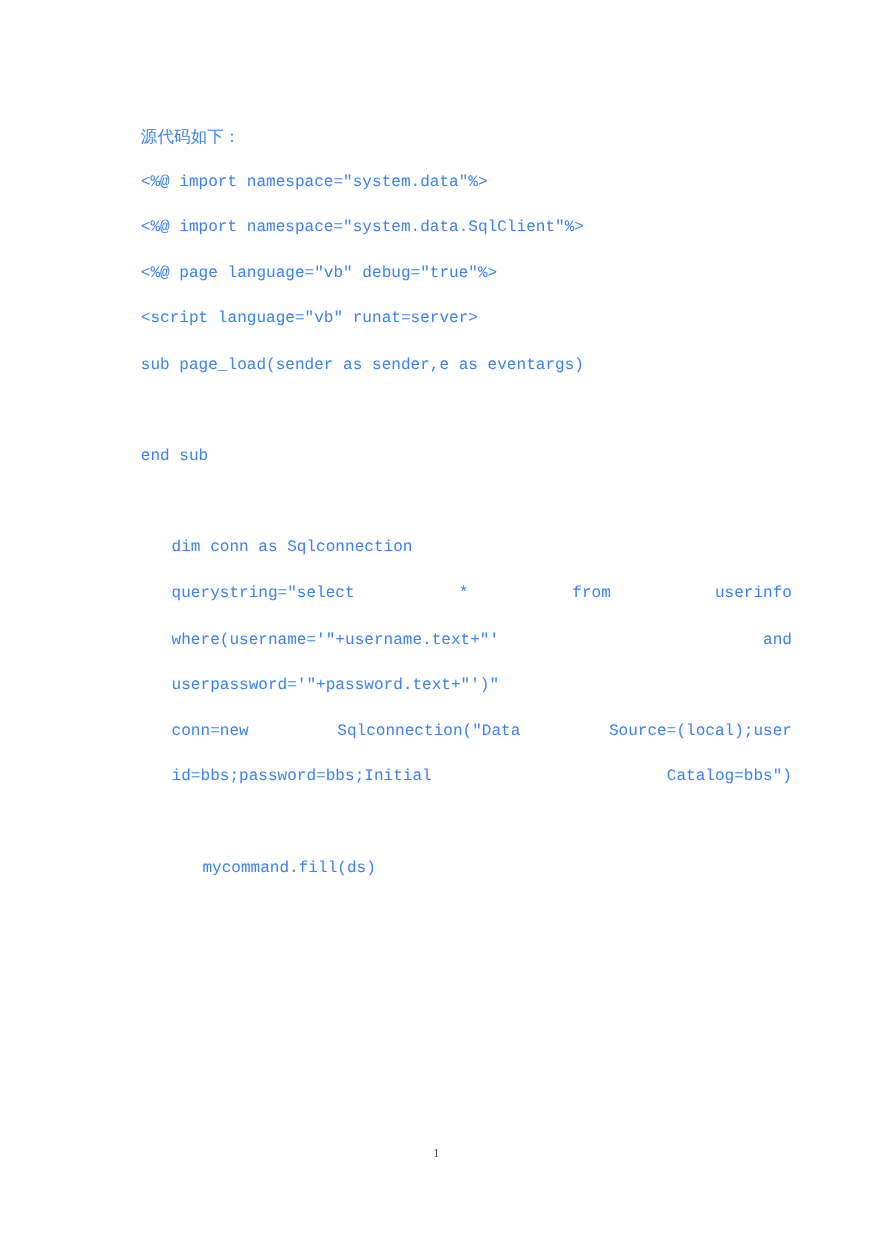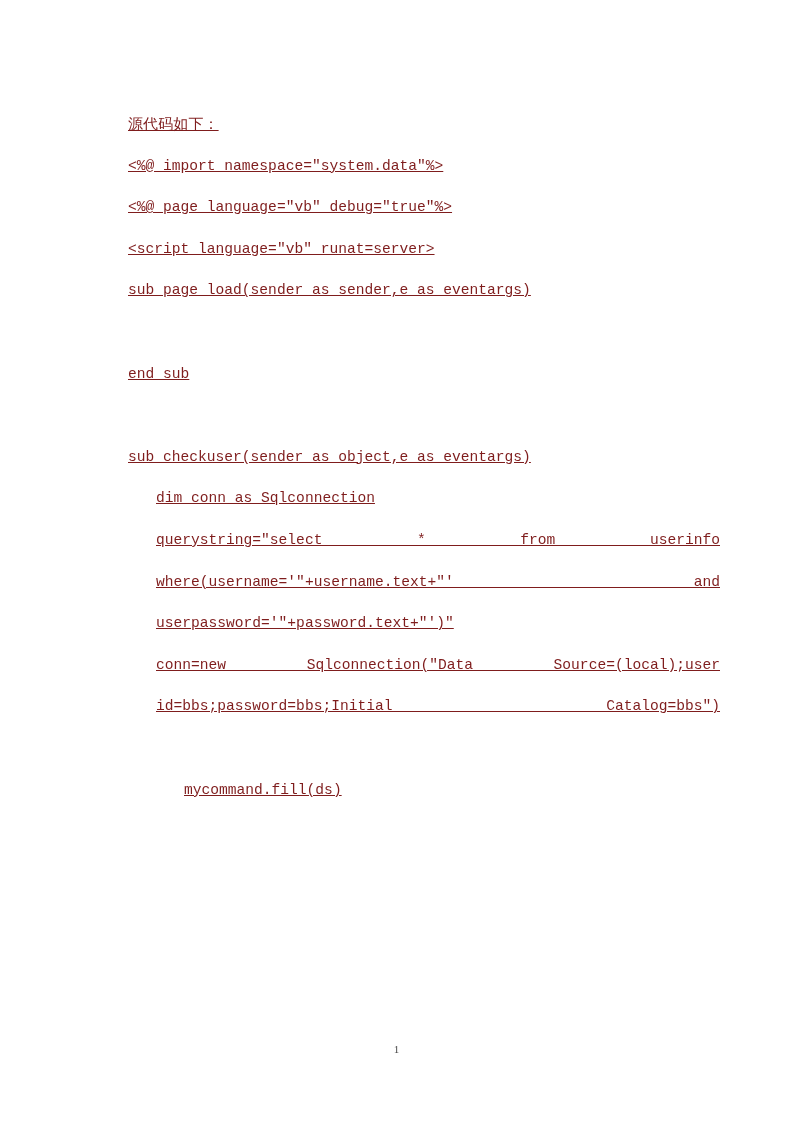--- a/index.html
+++ b/index.html
@@ -32,23 +32,22 @@
   }
   
   .p {
     margin: 0;
     padding: 0;
     font-size: 15.5px;
     line-height: 41.6px;
     text-align: justify;
     text-justify: inter-word;
     white-space: normal;
-    color: #7f1d1d;
+    color: #3b82f6;
     letter-spacing: 0.1px;
-    text-decoration: underline;
   }
   
   .code {
     font-family: "Liberation Mono", "DejaVu Sans Mono", monospace;
     font-size: 14.6px;
     letter-spacing: 0px;
   }
   .heading {
     font-family: "DejaVu Sans", "Liberation Sans", sans-serif;
     font-size: 15px;
@@ -80,27 +79,27 @@
 </style>
 </head>
 <body>
 
 <div class="page">
 
   <div class="content">
     <p class="p heading">源代码如下：</p>
     <div id="code-lines">
         <p class="p code just-normal">&lt;%@ import namespace="system.data"%&gt;</p>
+        <p class="p code just-normal">&lt;%@ import namespace="system.data.SqlClient"%&gt;</p>
         <p class="p code just-normal">&lt;%@ page language="vb" debug="true"%&gt;</p>
         <p class="p code just-normal">&lt;script language="vb" runat=server&gt;</p>
         <p class="p code just-normal">sub page_load(sender as sender,e as eventargs)</p>
         <div class="blank"></div>
         <p class="p code just-normal">end sub</p>
         <div class="blank"></div>
-        <p class="p code just-normal">sub checkuser(sender as object,e as eventargs)</p>
         <p class="p code ind1">dim conn as Sqlconnection</p>
         <p class="p code ind1 just-all">querystring="select * from userinfo where(username='"+username.text+"' and userpassword='"+password.text+"')"</p>
         <p class="p code ind1 just-all">conn=new Sqlconnection("Data Source=(local);user id=bbs;password=bbs;Initial Catalog=bbs")</p>
         <div class="blank"></div>
         <p class="p code ind2">mycommand.fill(ds)</p>
       </div>
   </div>
 
   <div class="pagenum">1</div>
 

